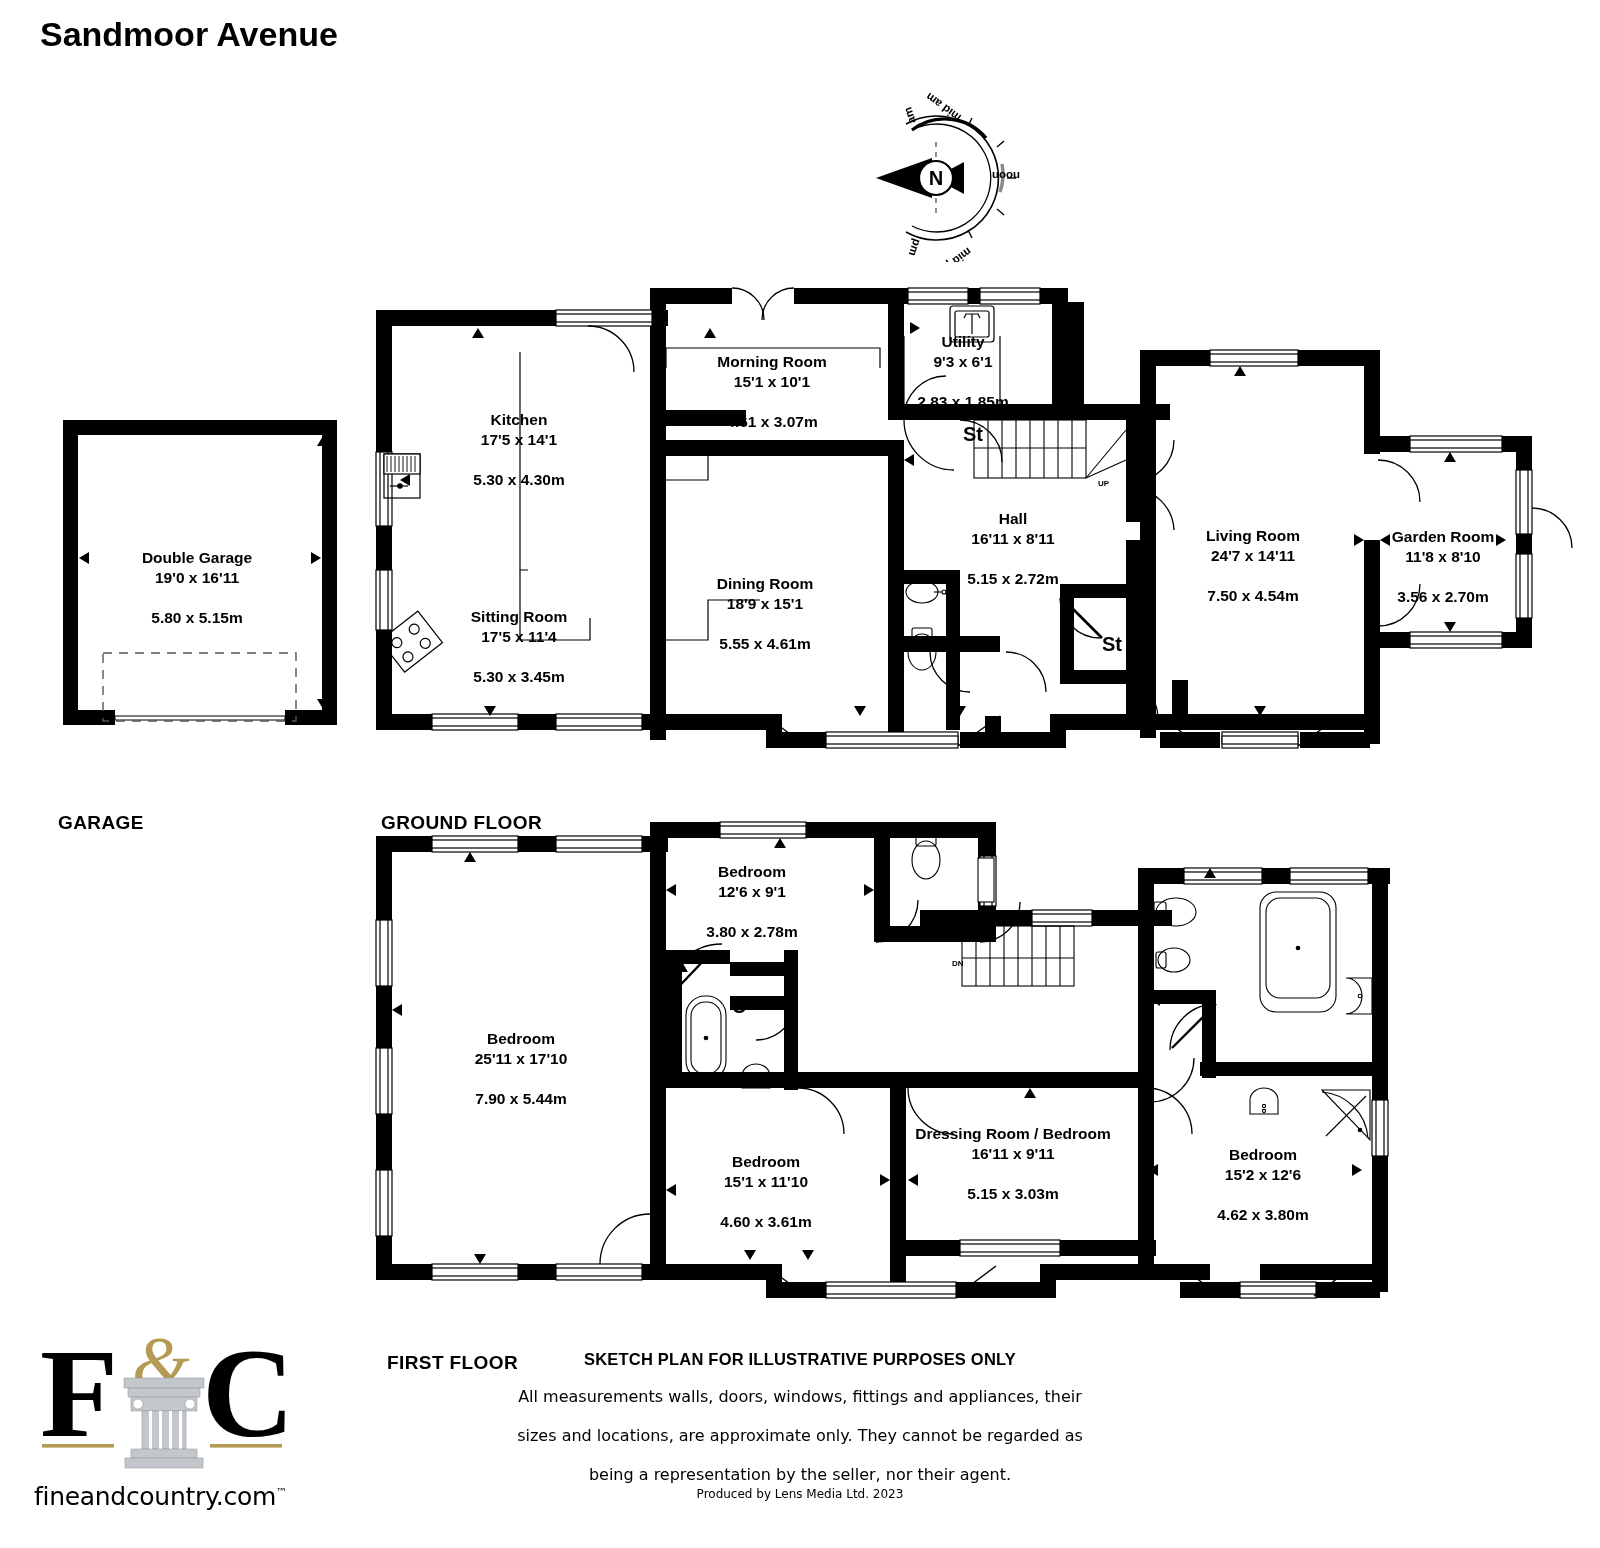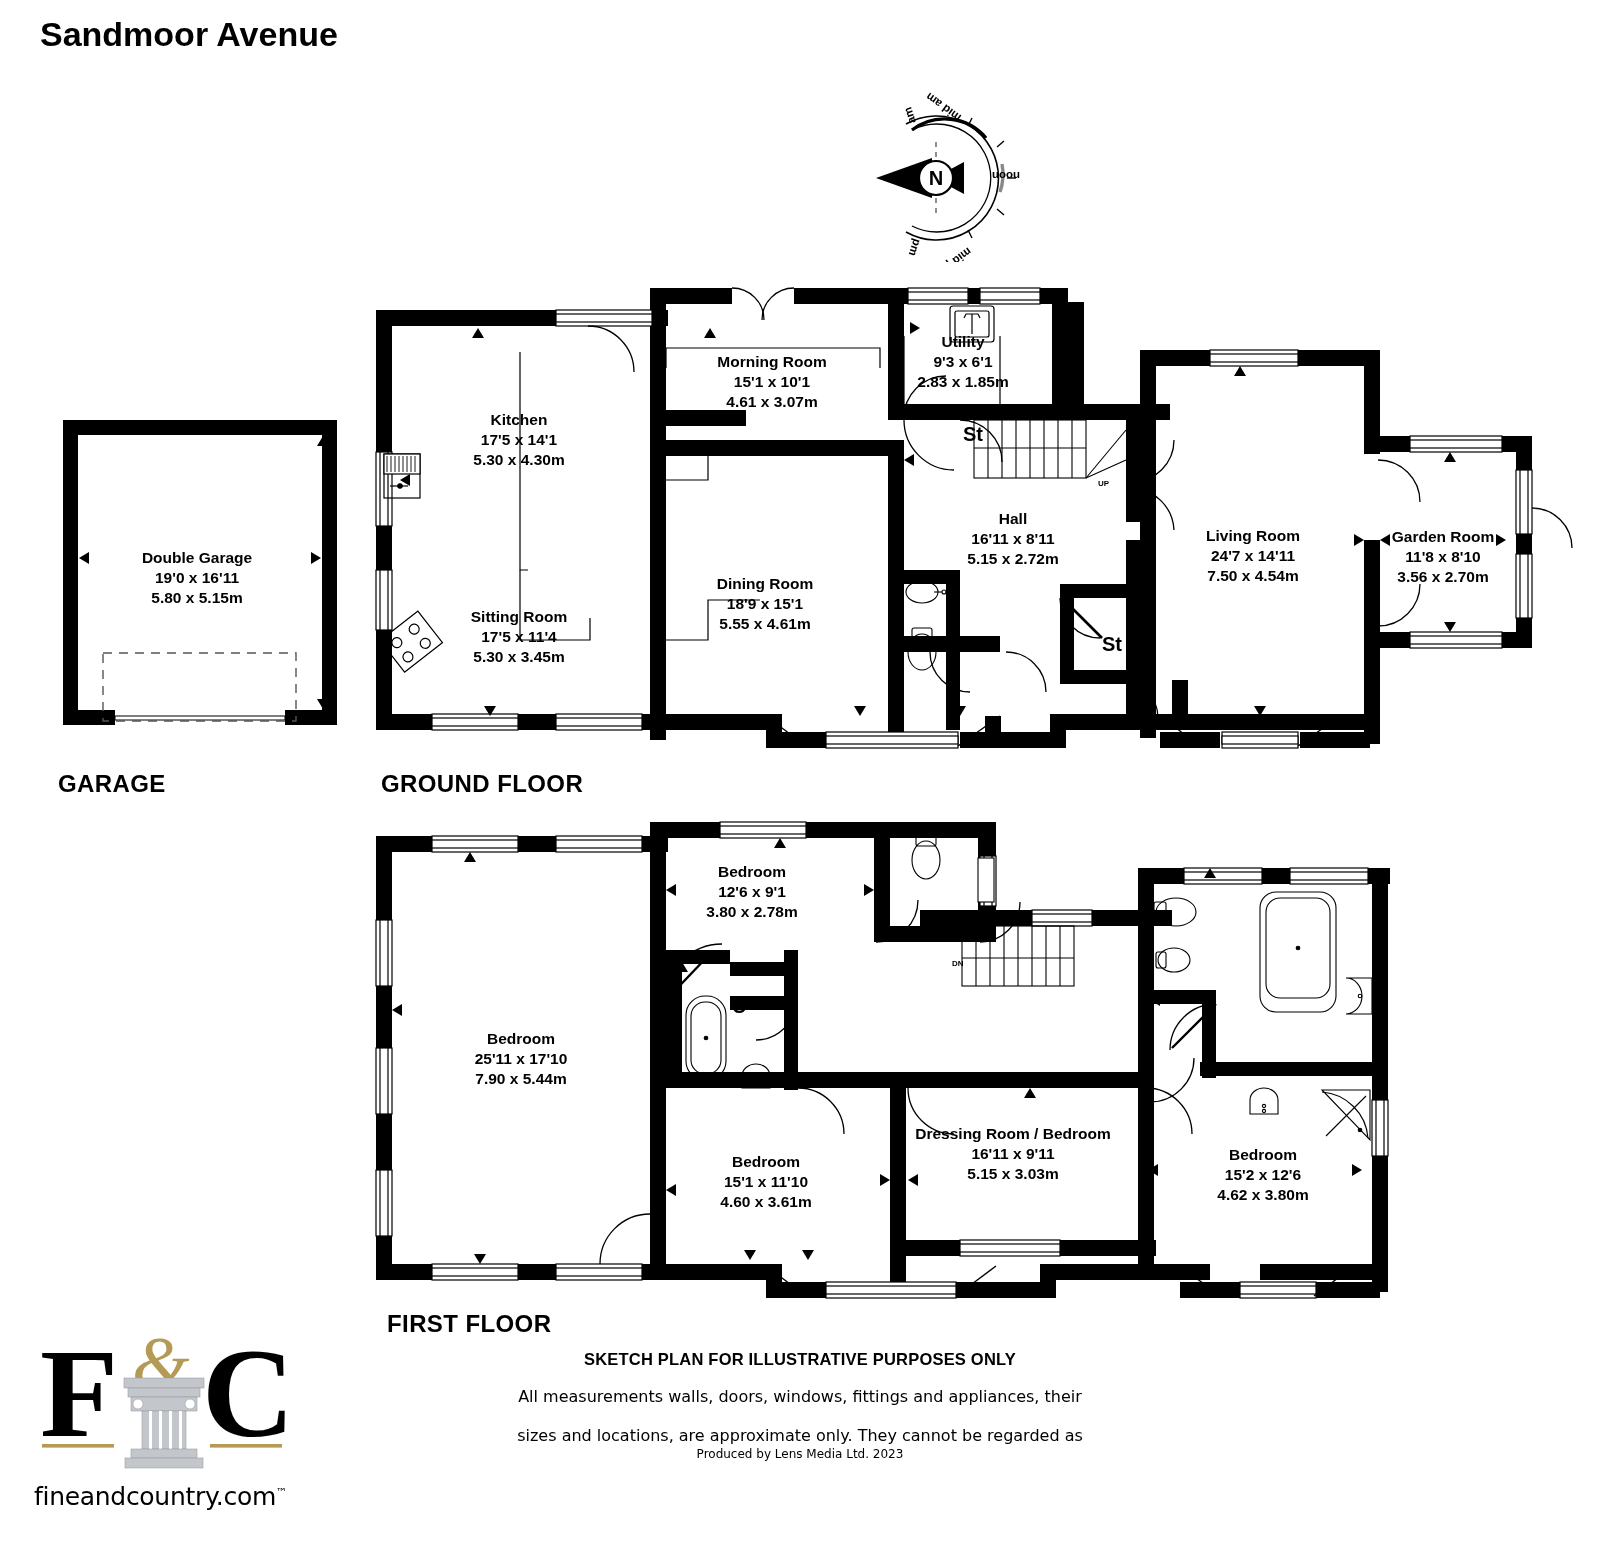--- a/index.html
+++ b/index.html
@@ -9,29 +9,29 @@
   
   #header{position:absolute;left:40px;top:16px;}
   #header .title{font-size:34px;font-weight:bold;letter-spacing:0px;line-height:1.08;}
   #header .sub{font-size:21px;font-weight:bold;line-height:1.42;margin-top:4px;}
   #header .sub div{white-space:nowrap;}
 
   
   #compass{position:absolute;left:868px;top:92px;width:170px;height:170px;}
 
   
-  .floor-label{position:absolute;font-size:24px;font-weight:bold;letter-spacing:.4px;}
+  .floor-label{position:absolute;font-size:19px;font-weight:bold;letter-spacing:.4px;margin-top:42px;}
   #lbl-garage{left:58px;top:770px;}
   #lbl-ground{left:381px;top:770px;}
   #lbl-first{left:387px;top:1310px;}
 
   .room{position:absolute;text-align:center;font-size:15.5px;font-weight:bold;line-height:1.28;white-space:nowrap;transform:translateX(-50%);}
   .room .nm{font-weight:bold;}
   .room .d1{font-weight:bold;}
-  .room .d2{font-weight:bold;}
+  .room .d2{font-weight:bold;margin-top:20px;}
   .tag{position:absolute;font-size:20px;font-weight:bold;transform:translate(-50%,-50%);}
 
   
   #note{position:absolute;left:0;top:1350px;width:1600px;text-align:center;}
   #note .hd{font-size:16.5px;font-weight:bold;letter-spacing:.2px;}
   #note .bd{font-size:16px;line-height:1.45;margin-top:16px;font-family:"DejaVu Sans",sans-serif;}
   #note .pr{font-size:12px;font-family:"DejaVu Sans",sans-serif;}
 
   
   #logo{position:absolute;left:32px;top:1332px;width:300px;height:200px;}
@@ -681,20 +681,21 @@
   <div class="tag" style="left:739px;top:1006px;">C</div>
 
   <div class="floor-label" id="lbl-garage">GARAGE</div>
   <div class="floor-label" id="lbl-ground">GROUND FLOOR</div>
   <div class="floor-label" id="lbl-first">FIRST FLOOR</div>
 
   <div id="note">
     <div class="hd">SKETCH PLAN FOR ILLUSTRATIVE PURPOSES ONLY</div>
     <div class="bd">All measurements walls, doors, windows, fittings and appliances, their</div>
     <div class="bd">sizes and locations, are approximate only. They cannot be regarded as</div>
+    <div class="bd">being a representation by the seller, nor their agent.</div>
     <div class="pr">Produced by Lens Media Ltd. 2023</div>
   </div>
 
   <div id="logo">
     <svg width="300" height="150" viewBox="0 0 300 150">
 
       <text x="8" y="104" font-family="Liberation Serif, serif" font-size="128" font-weight="bold" fill="#000">F</text>
 
       <text x="100" y="56" font-family="Liberation Serif, serif" font-size="74" font-style="italic" fill="#b59a55">&amp;</text>
 

